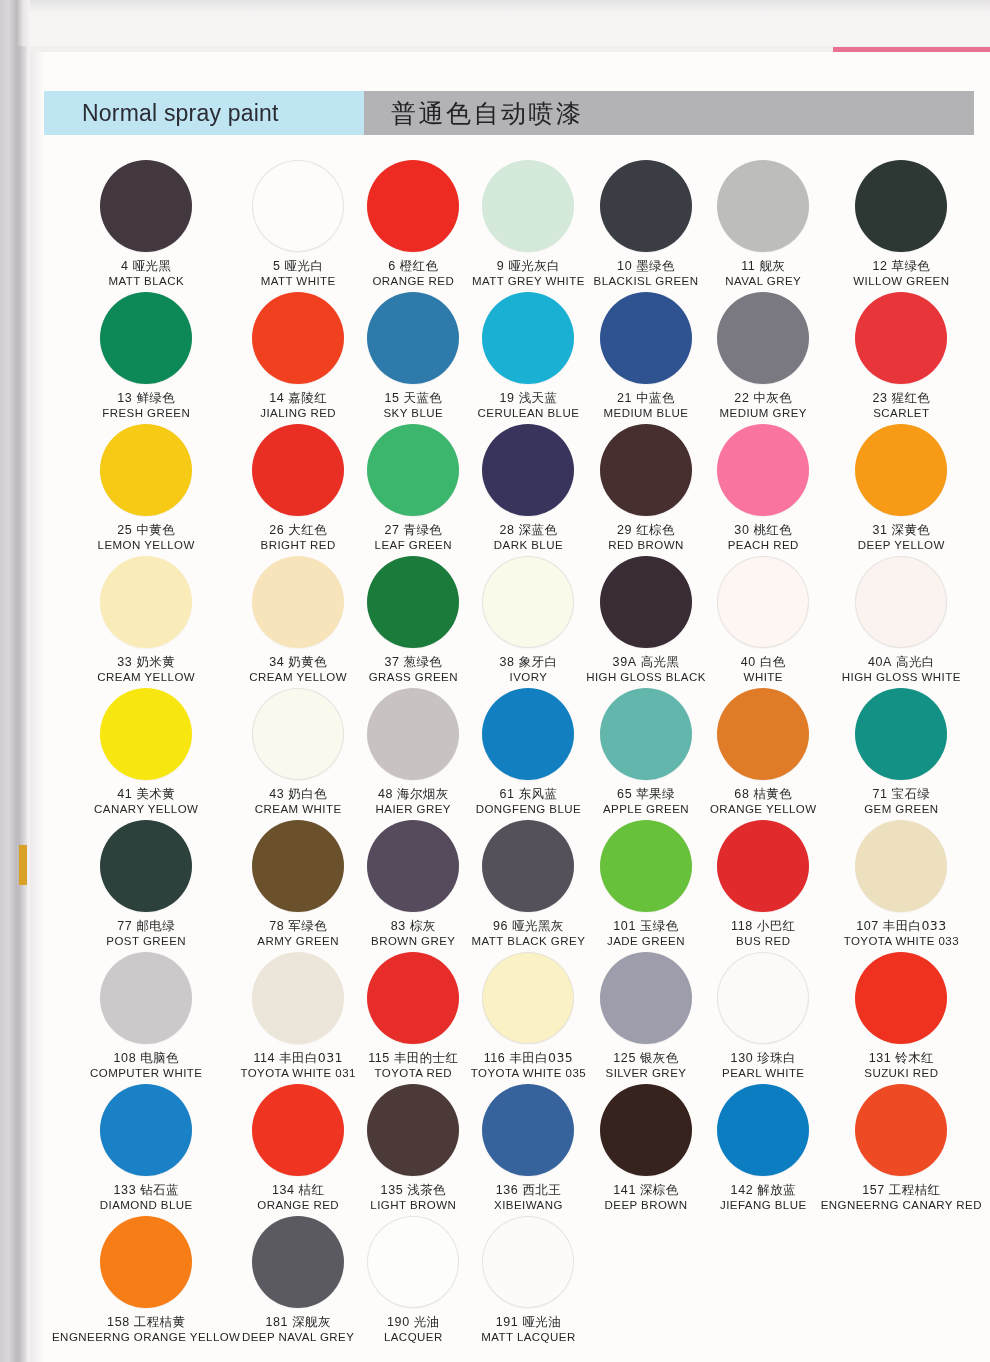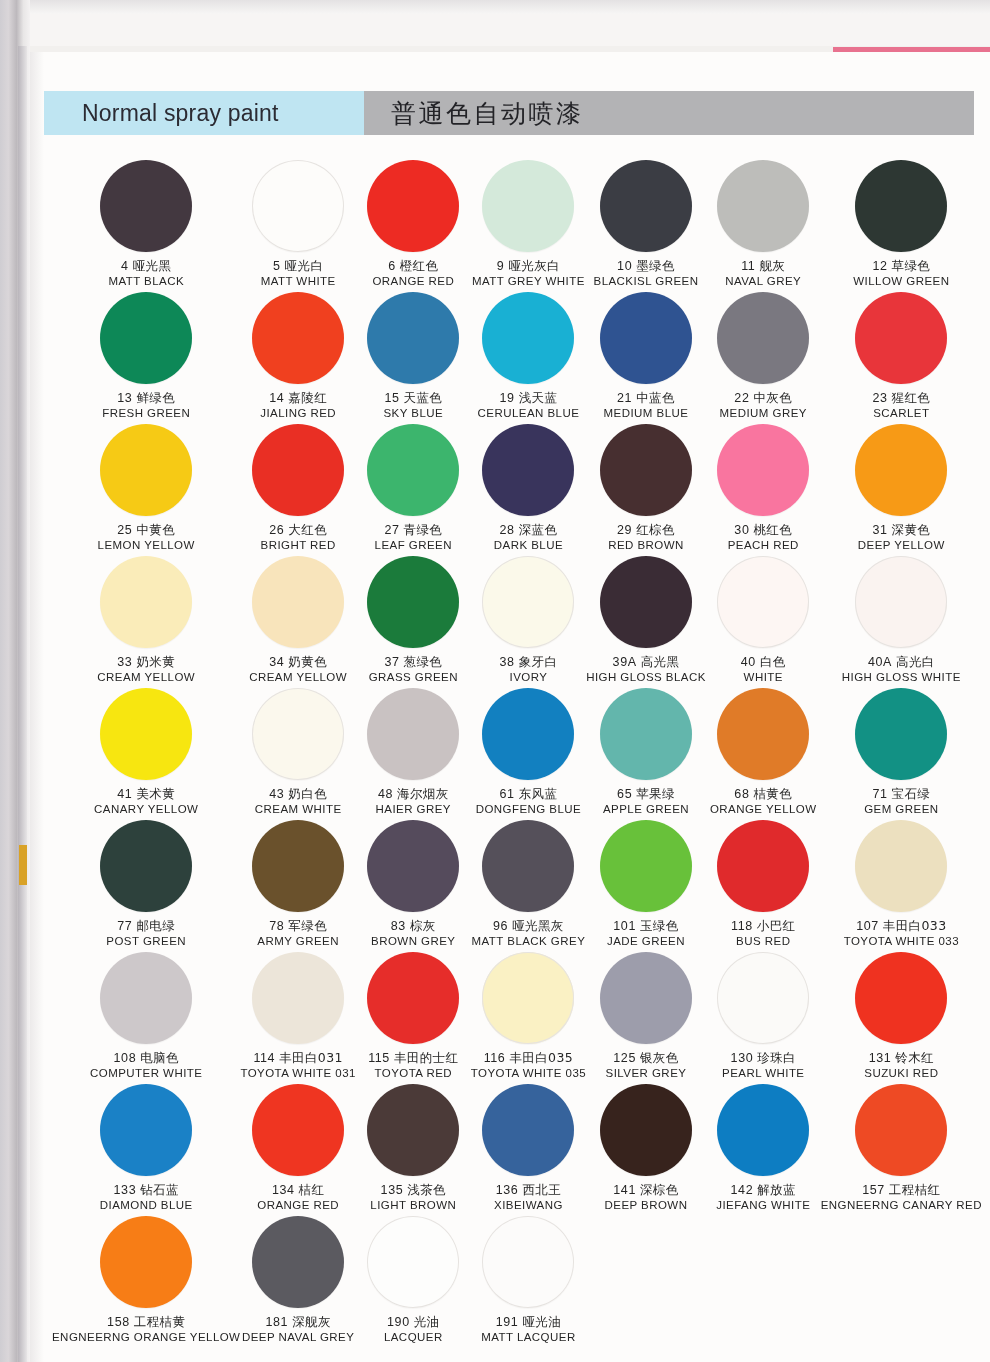--- a/index.html
+++ b/index.html
@@ -567,21 +567,21 @@
           <div class="swatch-dot" style="background: rgb(55, 35, 29);"></div>
           <div class="swatch-label">
             <div class="swatch-name-cn"><span class="code">141</span><span>深棕色</span></div>
             <div class="swatch-name-en">DEEP BROWN</div>
           </div>
         </div>
         <div class="swatch-cell">
           <div class="swatch-dot" style="background: rgb(13, 125, 194);"></div>
           <div class="swatch-label">
             <div class="swatch-name-cn"><span class="code">142</span><span>解放蓝</span></div>
-            <div class="swatch-name-en">JIEFANG  WHITE</div>
+            <div class="swatch-name-en">JIEFANG  BLUE</div>
           </div>
         </div>
         <div class="swatch-cell">
           <div class="swatch-dot" style="background: rgb(238, 74, 36);"></div>
           <div class="swatch-label">
             <div class="swatch-name-cn"><span class="code">157</span><span>工程桔红</span></div>
             <div class="swatch-name-en">ENGNEERNG CANARY RED</div>
           </div>
         </div>
         <div class="swatch-cell">

